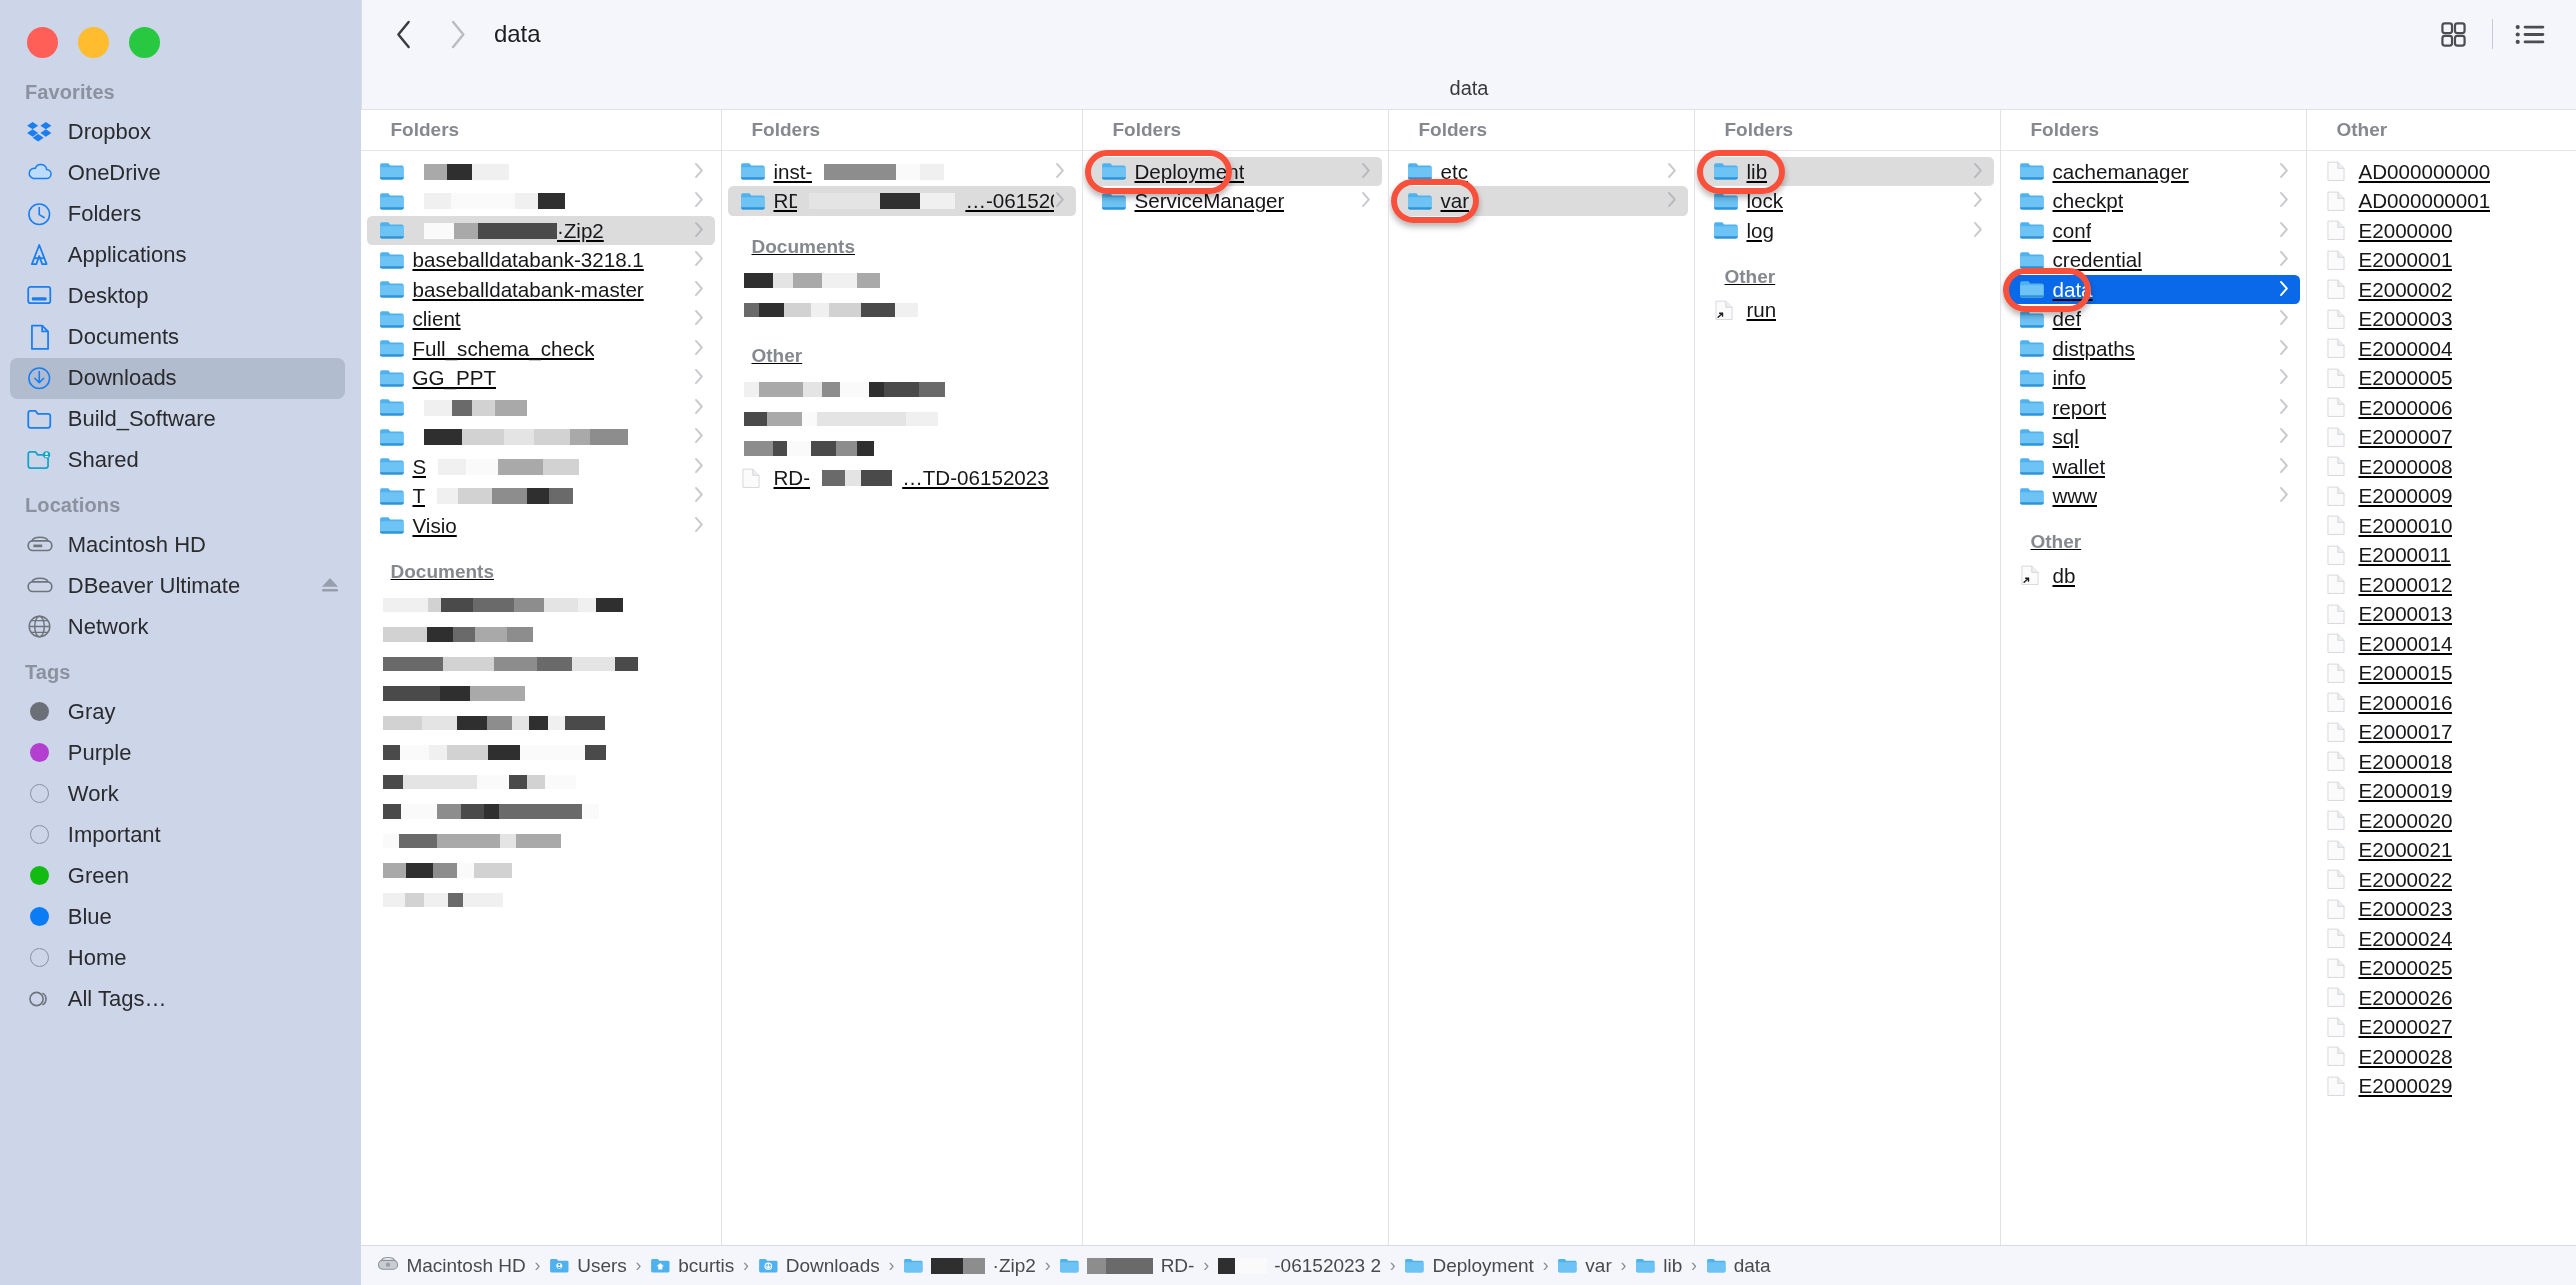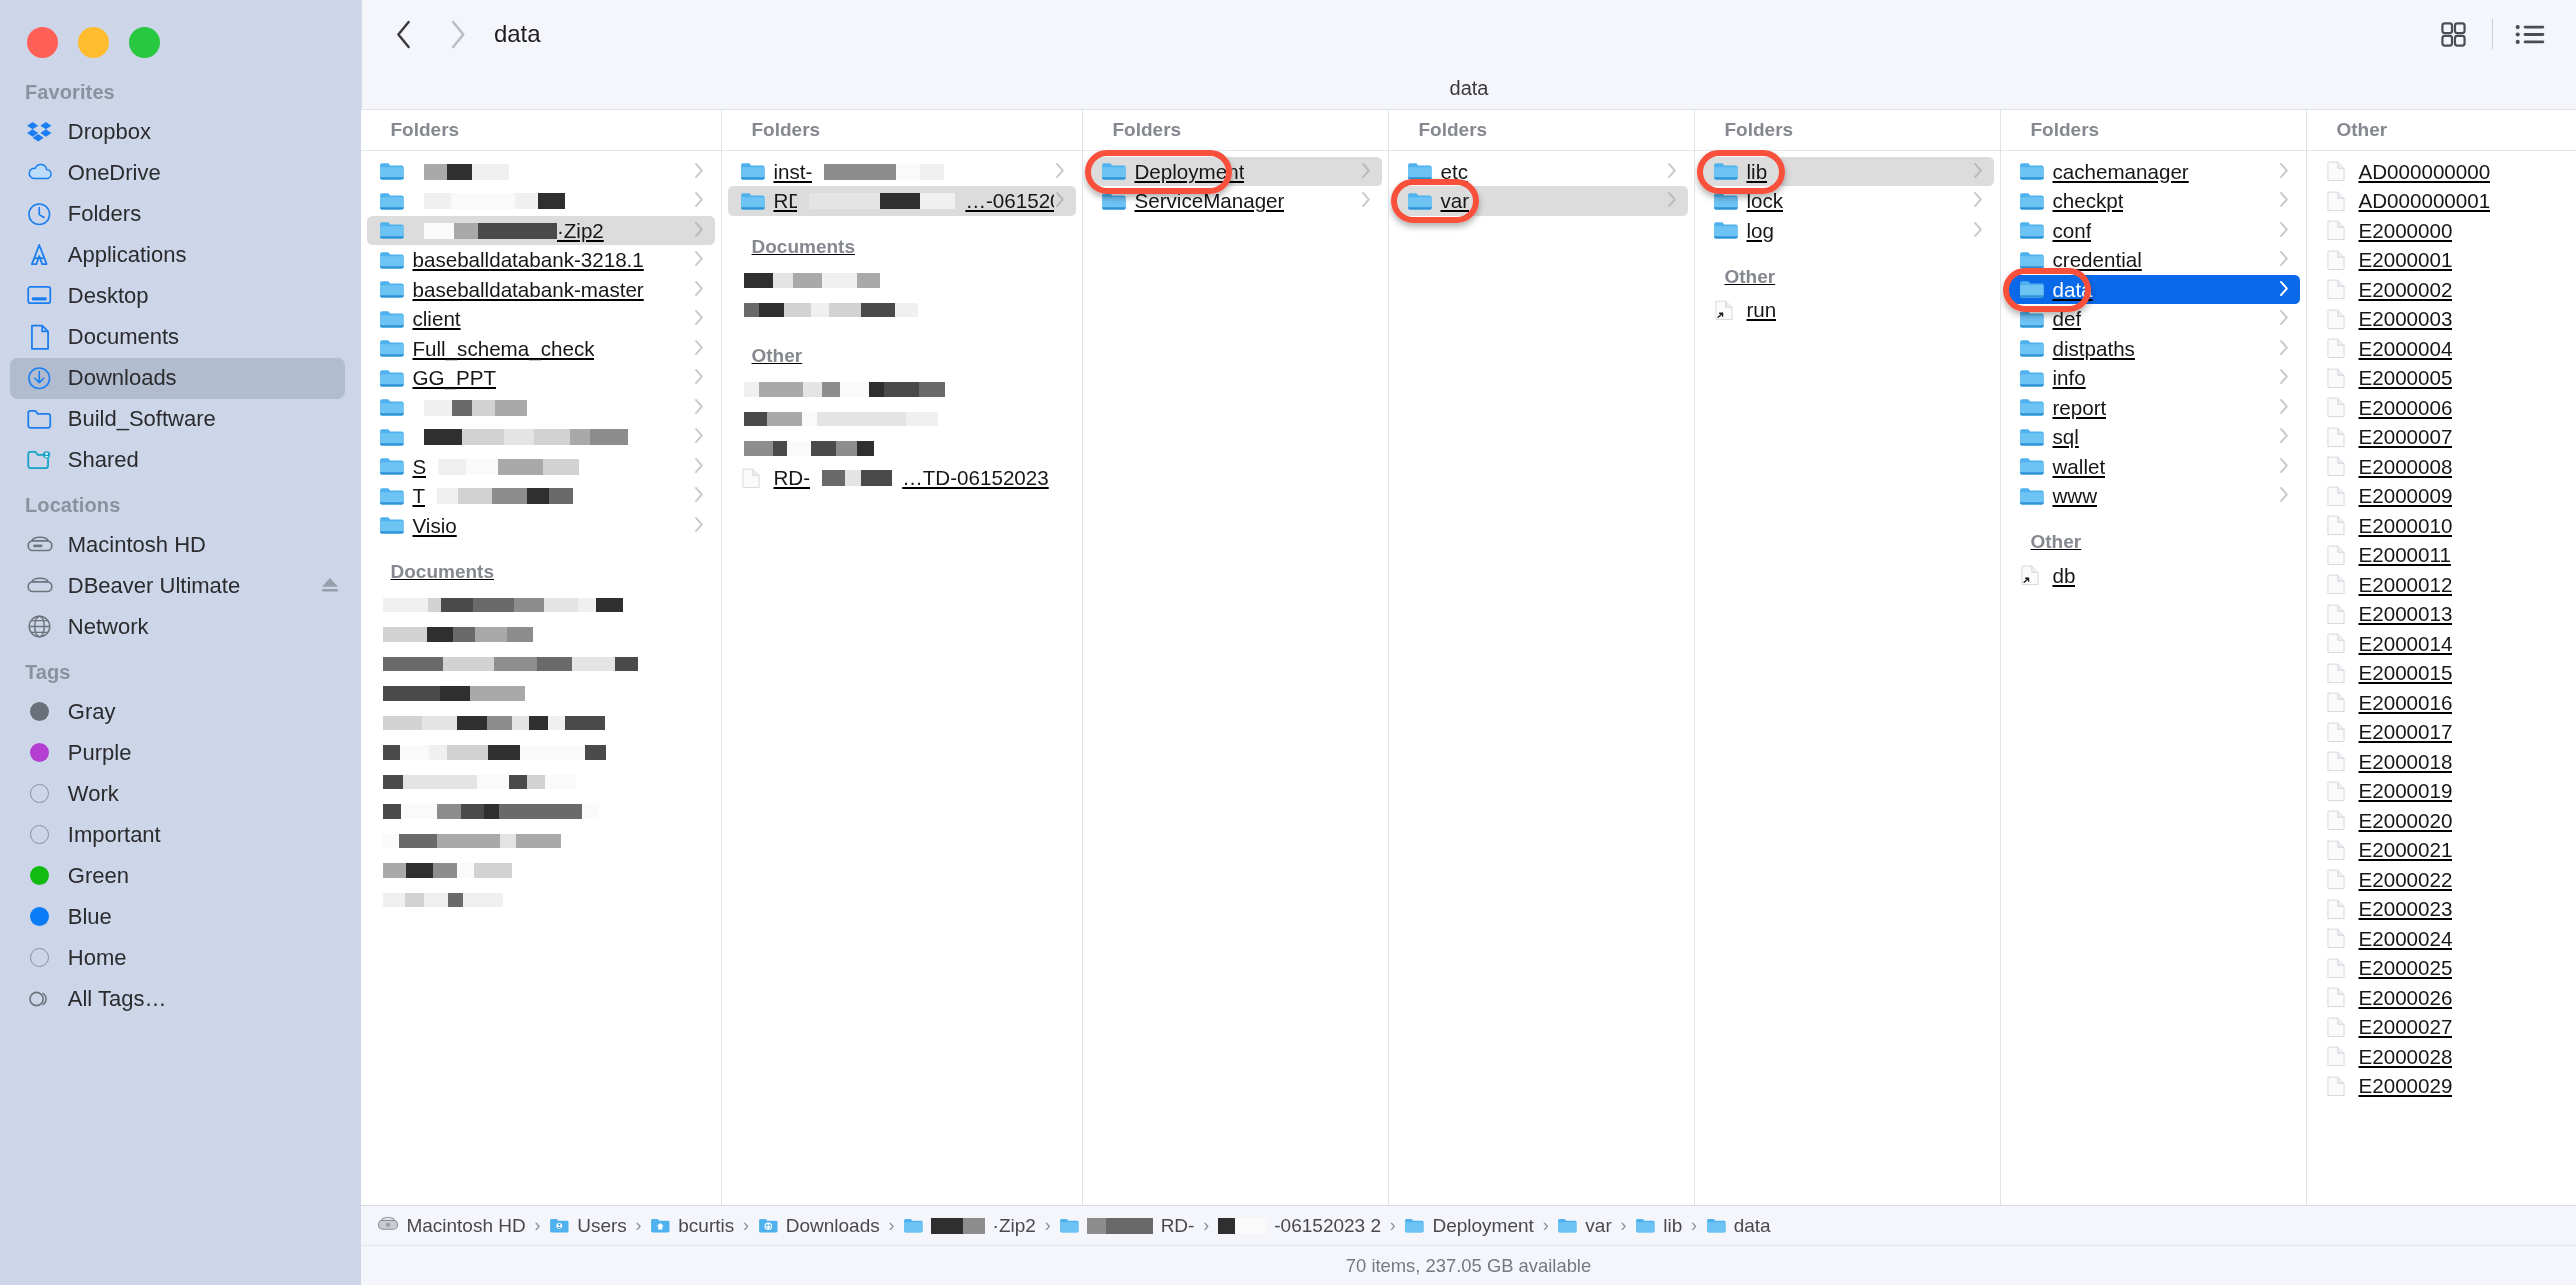--- a/index.html
+++ b/index.html
@@ -1526,19 +1526,18 @@
             <span class="pb-item">
               <span style="display: flex;">
                 <svg width="20.6" height="17.7" viewBox="0 0 28 24">
                   <path d="M1.5 4.6A2 2 0 0 1 3.5 2.6h7l2.1 2.4h11.9a2 2 0 0 1 2 2v12a2 2 0 0 1-2 2H3.5a2 2 0 0 1-2-2Z" fill="#4fb2ee"></path>
                   <path d="M1.5 7h25v11.6a2 2 0 0 1-2 2H3.5a2 2 0 0 1-2-2Z" fill="#6ec3f5"></path>
                 </svg>
               </span>
               <span class="pb-text">data</span>
             </span>
           </div>
-        <div class="statusbar">70 items, 237.05 GB available</div>
       </div>
 
     </div>
   </div>
 </div>
 
 
 </body></html>

